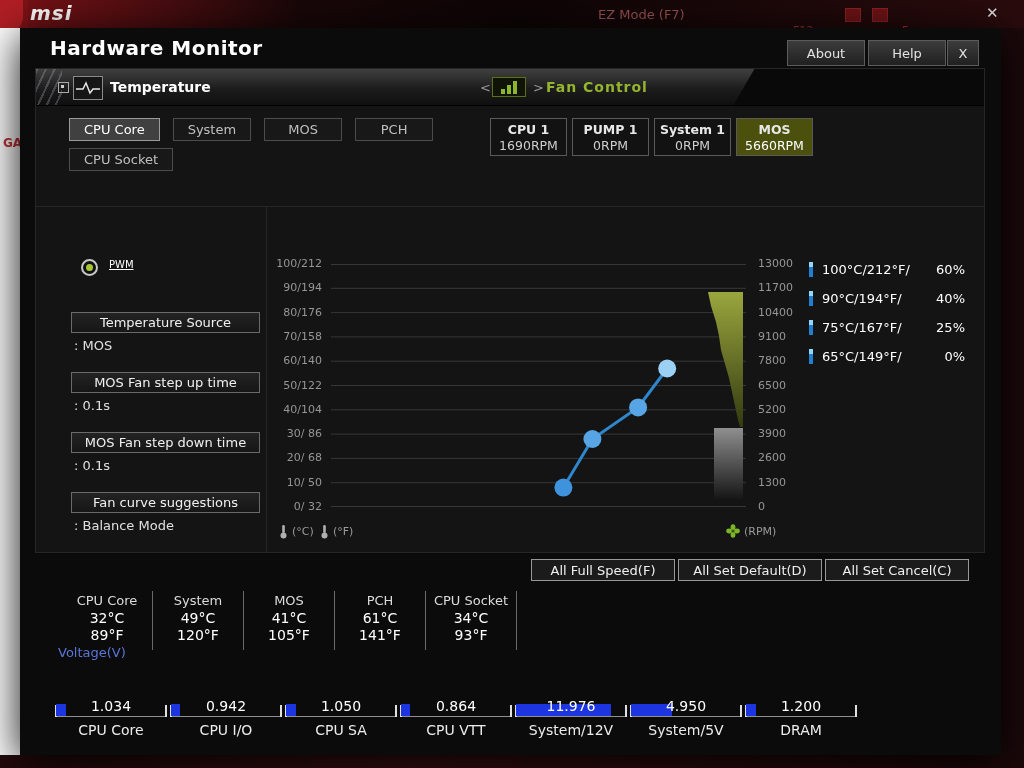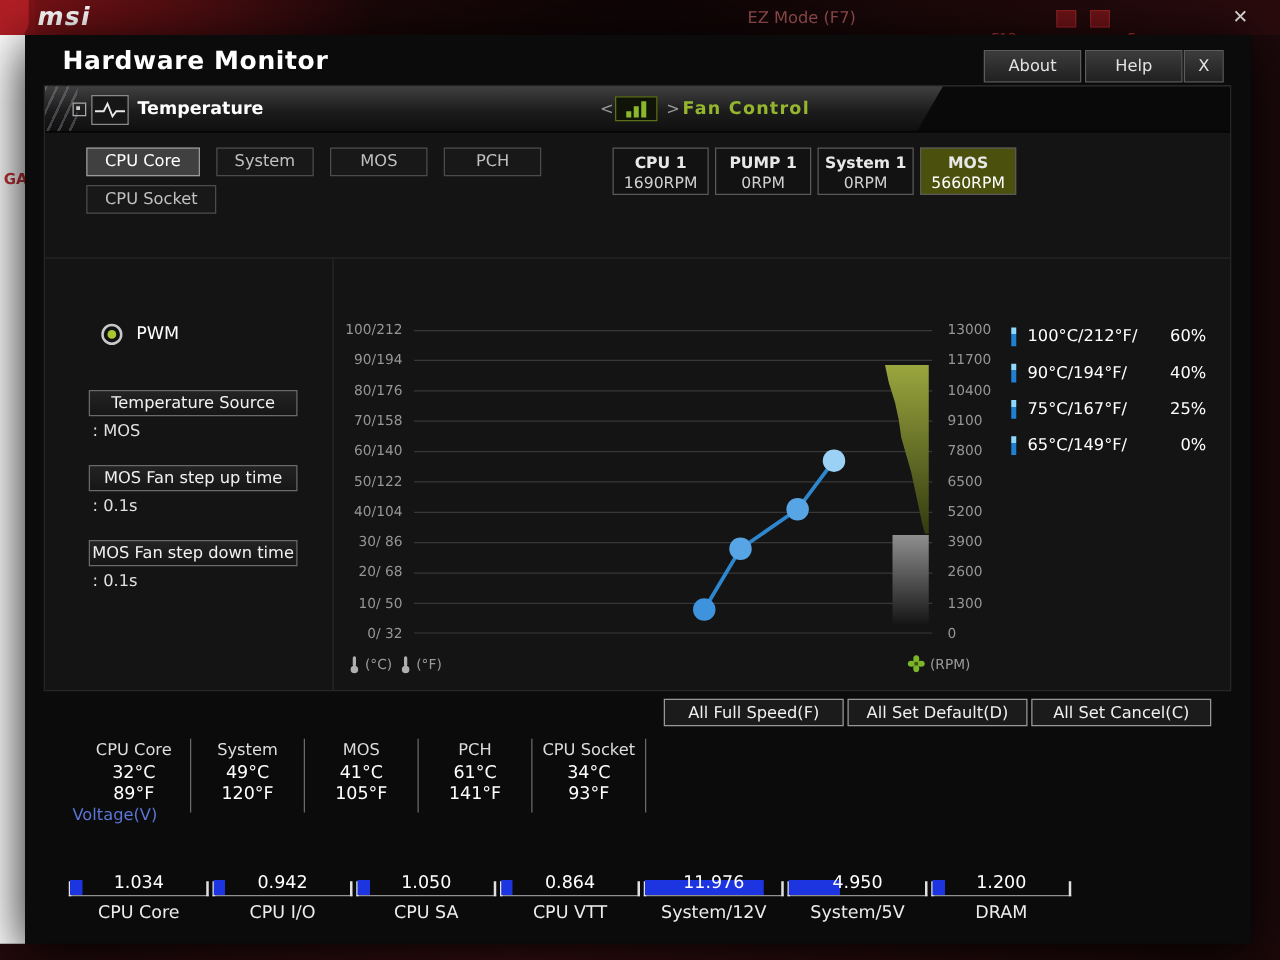--- a/index.html
+++ b/index.html
@@ -66,25 +66,25 @@
   .fname{font-size:12.5px;color:#e8e8e8;font-weight:bold;}
   .frpm{font-size:12.5px;color:#cfcfcf;}
   .fbox.active{background:#4b510d;}
   .fbox.active .frpm{color:#fff;}
 
   .hdiv{position:absolute;left:0;top:137px;width:948px;height:1px;background:#262626;}
   .vdiv{position:absolute;left:230px;top:137px;width:1px;height:346px;background:#262626;}
 
   .radio{position:absolute;left:45px;top:190px;width:13px;height:13px;border:2px solid #c8c8c8;border-radius:50%;background:#111;}
   .radio::after{content:'';position:absolute;left:3px;top:3px;width:7px;height:7px;border-radius:50%;background:#a8c832;}
-  .pwm{position:absolute;left:73px;top:190px;color:#fff;font-size:14px;}
+  .pwm{position:absolute;left:73px;top:190px;color:#fff;font-size:10px;text-decoration:underline;}
 
   .settings{position:absolute;left:35px;top:243px;width:190px;}
   .sitem{margin-bottom:17px;}
-  .sbox{width:167px;height:21px;border:1px solid #6a6a6a;display:flex;align-items:center;justify-content:center;
+  .sbox{width:189px;height:21px;border:1px solid #6a6a6a;display:flex;align-items:center;justify-content:center;
     color:#f0f0f0;font-size:13px;box-sizing:border-box;background:linear-gradient(#232323,#161616);}
   .sval{color:#e0e0e0;font-size:13px;padding:5px 0 0 3px;height:17px;}
 
   .plot{position:absolute;left:295px;top:195px;width:415px;height:243px;}
   .tick{position:absolute;font-size:11px;color:#969696;white-space:pre;line-height:12px;}
   .tick.l{right:calc(100% + 9px);width:46px;text-align:right;}
   .tick.r{left:calc(100% + 12px);}
 
   .unit{position:absolute;display:flex;align-items:center;gap:4px;color:#9a9a9a;font-size:11px;}
   #unit-c{left:243px;top:455px;} #unit-f{left:284px;top:455px;} #unit-rpm{left:690px;top:455px;}
@@ -200,20 +200,24 @@
             <div class="sbox">Temperature Source</div>
             <div class="sval">: MOS</div>
           </div>
           <div class="sitem">
             <div class="sbox">MOS Fan step up time</div>
             <div class="sval">: 0.1s</div>
           </div>
           <div class="sitem">
             <div class="sbox">MOS Fan step down time</div>
             <div class="sval">: 0.1s</div>
+          </div>
+          <div class="sitem">
+            <div class="sbox">Fan curve suggestions</div>
+            <div class="sval">: Balance Mode</div>
           </div>
         </div>
 
       <div class="plot"><svg width="415" height="243">
             <defs>
               <linearGradient id="gg" x1="0" y1="0" x2="0" y2="1">
                 <stop offset="0" stop-color="#9aa63e"></stop>
                 <stop offset="1" stop-color="#333a10"></stop>
               </linearGradient>
               <linearGradient id="gr" x1="0" y1="0" x2="0" y2="1">

